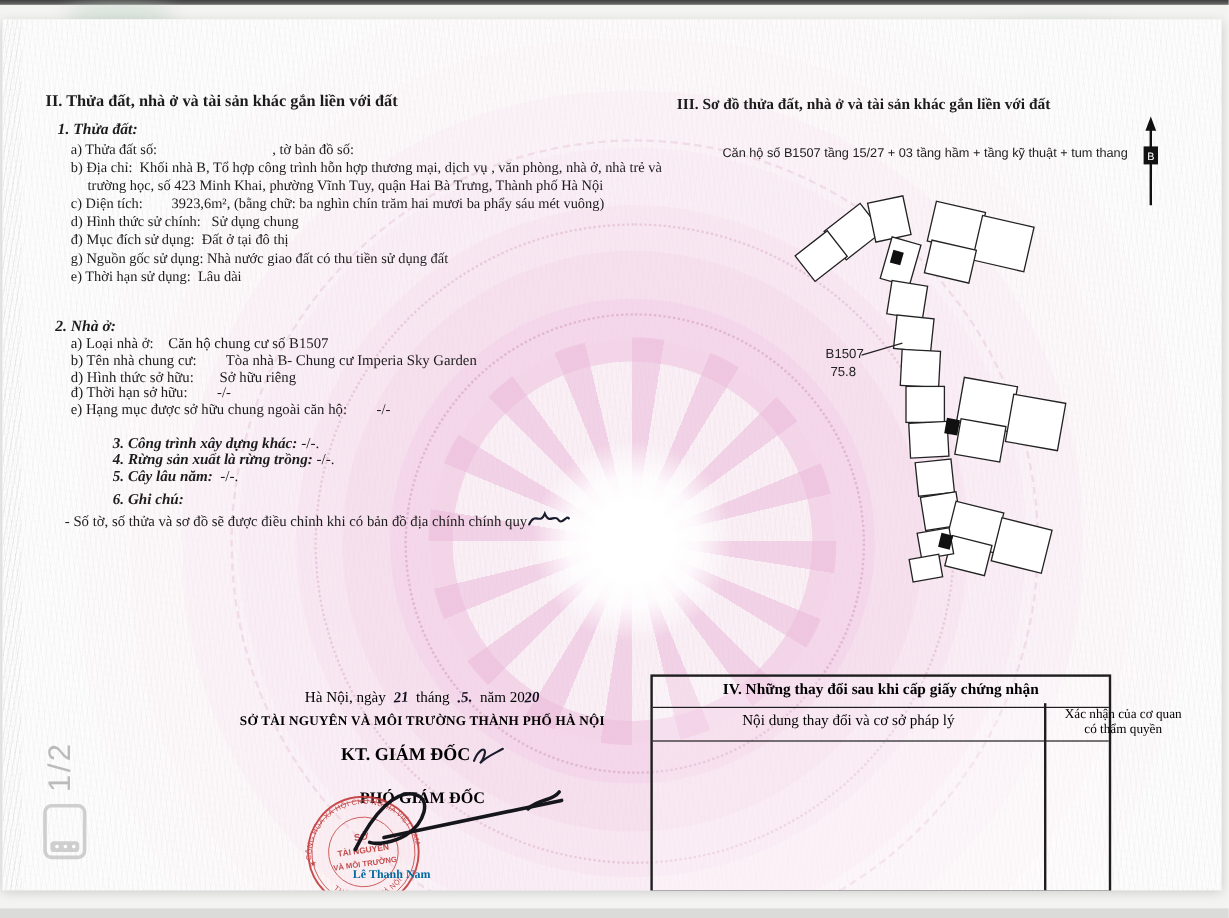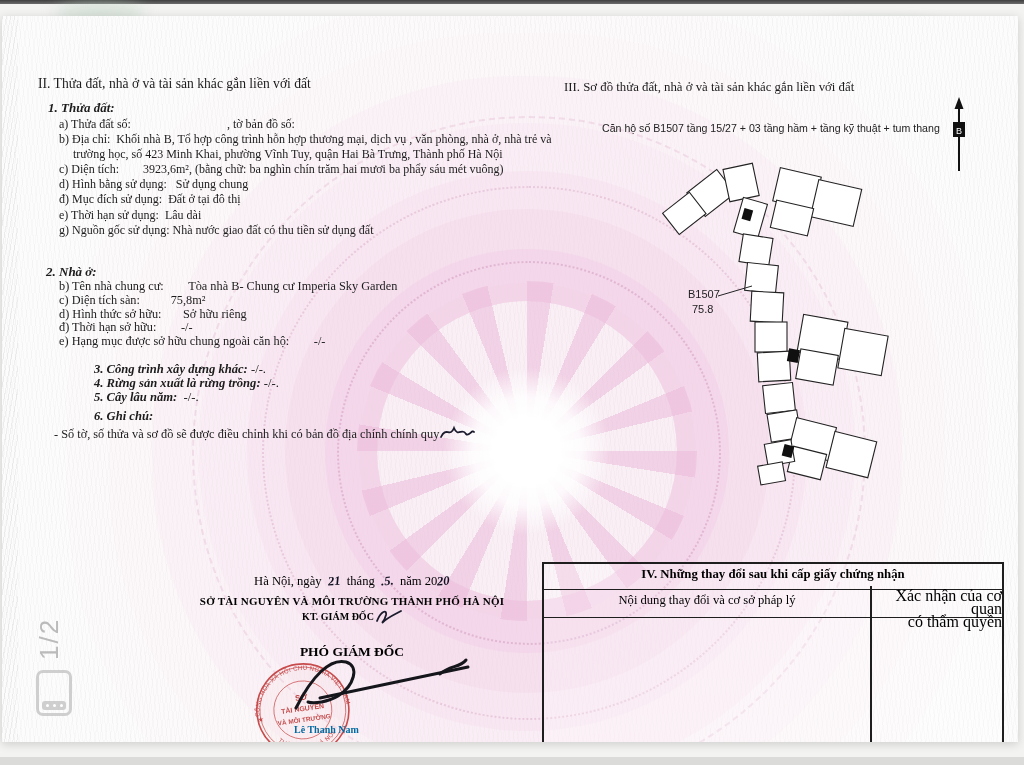--- a/index.html
+++ b/index.html
@@ -28,54 +28,54 @@
   .g-dot{position:absolute;border-radius:50%;}
   .g-d1{left:335px;top:245px;width:380px;height:380px;border:2px dotted rgba(205,145,185,.45);}
   .g-d2{left:260px;top:170px;width:530px;height:530px;border:2px dotted rgba(210,155,190,.38);}
   .g-d3{left:190px;top:100px;width:670px;height:670px;border:2px dashed rgba(218,168,200,.30);}
   .g-star{position:absolute;left:355px;top:265px;width:340px;height:340px;border-radius:50%;
     background:repeating-conic-gradient(rgba(236,186,218,.55) 0deg 9deg,rgba(255,255,255,0) 9deg 22.5deg);}
   .g-core{position:absolute;left:440px;top:350px;width:170px;height:170px;border-radius:50%;
     background:radial-gradient(circle,#fff 0 28%,rgba(255,255,255,.85) 45%,rgba(255,255,255,0) 70%);}
 
   .t{position:absolute;color:#1c1c1c;}
-  .b{font-weight:normal;}
+  .b{font-weight:bold;}
   .bi{font-weight:bold;font-style:italic;}
   .ln{white-space:pre-wrap;padding-left:14px;text-indent:-14px;}
 
   #h2{left:36px;top:60px;width:560px;font-size:13.6px;}
   #t-land{left:46px;top:84px;font-size:13px;}
   #land-lines{left:57px;top:101px;width:498px;font-size:12px;line-height:15.1px;}
   #t-house{left:44px;top:248px;font-size:13px;}
   #house-lines{left:57px;top:264px;width:500px;font-size:12.3px;line-height:13.8px;}
   #others{left:44px;top:347px;width:500px;font-size:12.6px;line-height:13.9px;margin-left:48px;}
   #others .gap{margin-top:5px;}
   #others .val{font-weight:normal;font-style:normal;}
   #note{left:52px;top:408px;width:490px;font-size:12.3px;white-space:pre-wrap;}
   #note svg{vertical-align:-4px;}
 
   #h3{left:562px;top:64px;width:450px;font-size:12.8px;}
   #sub3{left:600px;top:106px;width:380px;font-size:10.6px;font-family:"Liberation Sans","DejaVu Sans",sans-serif;color:#222;}
 
   .north{position:absolute;left:942px;top:80px;width:30px;height:80px;}
   .plan{position:absolute;left:640px;top:130px;width:320px;height:345px;}
 
-  .table4{position:absolute;left:540px;top:546px;width:462px;height:182px;border:2px solid #1e1e1e;box-sizing:border-box;background:rgba(255,255,255,.25);}
+  .table4{position:absolute;left:540px;top:546px;width:384px;height:182px;border:2px solid #1e1e1e;box-sizing:border-box;background:rgba(255,255,255,.25);}
   .table4 .row-title{position:absolute;left:0;top:0;right:0;height:22px;border-bottom:1.5px solid #1e1e1e;
     text-align:center;font-size:12.8px;font-weight:bold;padding-top:3px;}
   .table4 .row-cols{position:absolute;left:0;top:22px;right:0;height:31px;border-bottom:1.5px solid #1e1e1e;}
   .table4 .c1{position:absolute;left:0;top:22px;width:326px;height:31px;text-align:center;font-size:12.6px;padding-top:7px;box-sizing:border-box;}
-  .table4 .c2{position:absolute;left:326px;top:22px;width:132px;height:31px;text-align:right;font-size:16px;line-height:13px;padding-top:3px;box-sizing:border-box;}
+  .table4 .c2{position:absolute;left:326px;top:22px;width:132px;height:31px;text-align:center;font-size:11px;line-height:13px;padding-top:3px;box-sizing:border-box;}
   .table4 .vdiv{position:absolute;left:326px;top:22px;bottom:0;width:1.5px;background:#1e1e1e;}
 
   .sigblock{position:absolute;left:140px;top:558px;width:420px;text-align:center;}
   .dateline{font-size:12.6px;}
   .hand{font-style:italic;font-weight:600;display:inline-block;transform:rotate(-4deg);color:#101020;}
   .agency{font-size:11px;font-weight:bold;margin-top:6px;letter-spacing:.2px;}
-  .kt{font-size:10px;font-weight:bold;margin-top:0;}
+  .kt{font-size:15px;font-weight:bold;margin-top:13px;}
   .kt svg{vertical-align:-5px;}
   .role{font-size:13.5px;font-weight:bold;margin-top:19px;}
   .seal{position:absolute;left:246px;top:634px;width:108px;height:108px;opacity:.9;transform:rotate(-8deg);}
   .signature{position:absolute;left:286px;top:630px;width:195px;height:78px;}
   .signer{position:absolute;left:292px;top:708px;width:180px;text-align:left;font-size:10px;font-weight:bold;color:#0369a1;}
 
   .pageind{position:absolute;left:34px;top:660px;font-family:"Liberation Sans","DejaVu Sans",sans-serif;
     font-size:26px;letter-spacing:2px;color:rgba(175,175,175,.85);transform:rotate(-90deg);transform-origin:left top;}
   .galicon{position:absolute;left:36px;top:670px;width:30px;height:40px;border:3px solid rgba(188,188,188,.7);border-radius:7px;}
   .galicon .bar{position:absolute;left:3px;right:3px;bottom:3px;height:9px;background:rgba(188,188,188,.7);border-radius:3px;}
@@ -99,29 +99,29 @@
     <div class="g-dot g-d1"></div>
     <div class="g-star"></div>
     <div class="g-core"></div>
 
     <div class="t b" id="h2">II. Thửa đất, nhà ở và tài sản khác gắn liền với đất</div>
     <div class="t bi" id="t-land">1. Thửa đất:</div>
     <div class="t" id="land-lines">
       <div class="ln">a) Thửa đất số:                                , tờ bản đồ số:</div>
       <div class="ln">b) Địa chỉ:  Khối nhà B, Tổ hợp công trình hỗn hợp thương mại, dịch vụ , văn phòng, nhà ở, nhà trẻ và trường học, số 423 Minh Khai, phường Vĩnh Tuy, quận Hai Bà Trưng, Thành phố Hà Nội</div>
       <div class="ln">c) Diện tích:        3923,6m², (bằng chữ: ba nghìn chín trăm hai mươi ba phẩy sáu mét vuông)</div>
-      <div class="ln">d) Hình bằng sử dụng:   Sử dụng chung</div>
+      <div class="ln">d) Hình thức sử chính:   Sử dụng chung</div>
       <div class="ln">đ) Mục đích sử dụng:  Đất ở tại đô thị</div>
+      <div class="ln">g) Nguồn gốc sử dụng: Nhà nước giao đất có thu tiền sử dụng đất</div>
       <div class="ln">e) Thời hạn sử dụng:  Lâu dài</div>
-      <div class="ln">g) Nguồn gốc sử dụng: Nhà nước giao đất có thu tiền sử dụng đất</div>
     </div>
     <div class="t bi" id="t-house">2. Nhà ở:</div>
     <div class="t" id="house-lines">
+      <div class="ln">a) Loại nhà ở:    Căn hộ chung cư số B1507</div>
       <div class="ln">b) Tên nhà chung cư:        Tòa nhà B- Chung cư Imperia Sky Garden</div>
-      <div class="ln">c) Diện tích sàn:          75,8m²</div>
       <div class="ln">d) Hình thức sở hữu:       Sở hữu riêng</div>
       <div class="ln">đ) Thời hạn sở hữu:        -/-</div>
       <div class="ln">e) Hạng mục được sở hữu chung ngoài căn hộ:        -/-</div>
     </div>
     <div class="t" id="others">
       <div class="ln"><span class="bi">3. Công trình xây dựng khác:</span><span class="val"> -/-.</span></div>
       <div class="ln"><span class="bi">4. Rừng sản xuất là rừng trồng:</span><span class="val"> -/-.</span></div>
       <div class="ln"><span class="bi">5. Cây lâu năm:</span><span class="val">  -/-.</span></div>
       <div class="ln gap"><span class="bi">6. Ghi chú:</span><span class="val"></span></div>
     </div>

